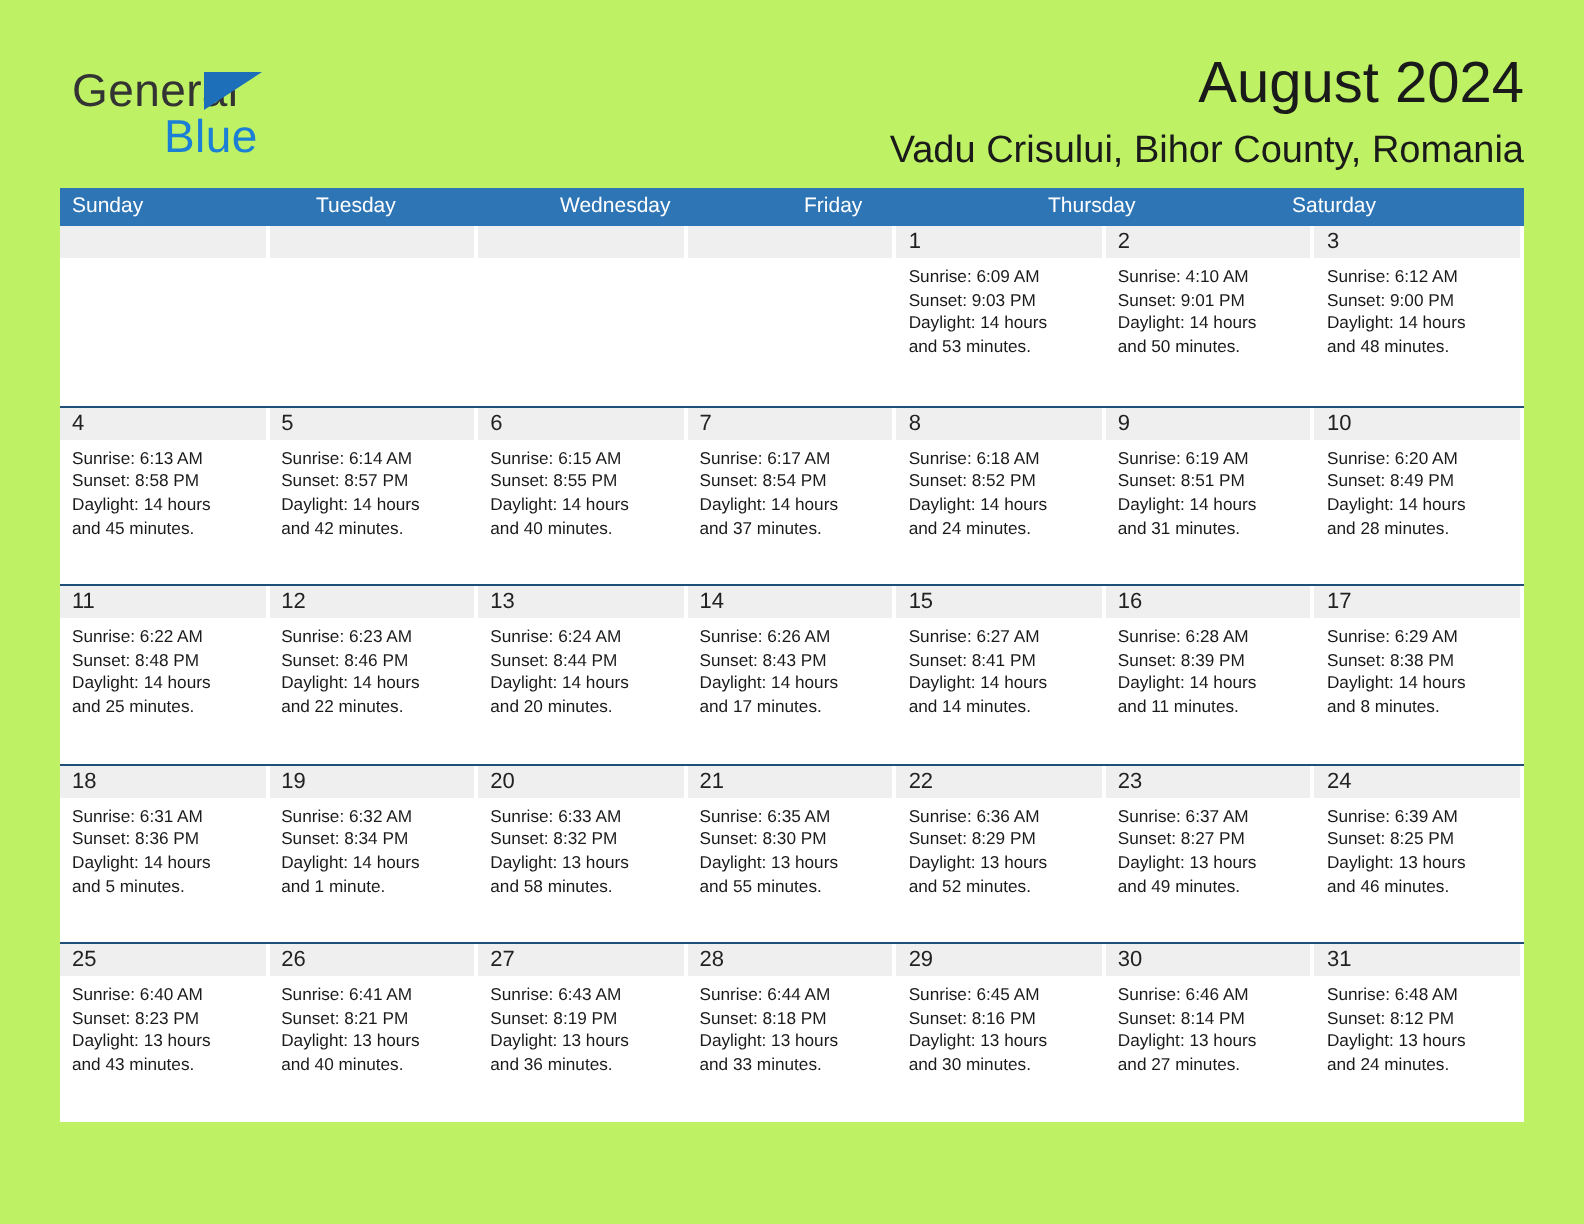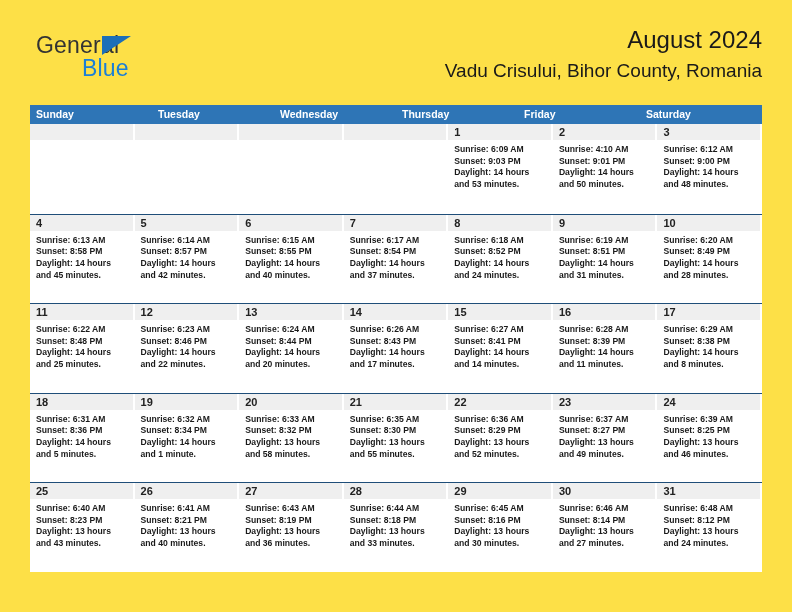--- a/index.html
+++ b/index.html
@@ -7,21 +7,21 @@
   html, body {
     margin: 0; padding: 0;
     width: 792px; height: 612px;
     background: #ffffff;
     font-family: "Liberation Sans", sans-serif;
     -webkit-font-smoothing: antialiased;
   }
   #page {
     position: relative;
     width: 792px; height: 612px;
-    background: #fde047;
+    background: #bef264;
     overflow: hidden;
   }
 
   
   .topbar {
     position: absolute;
     left: 30px; top: 26px;
     width: 732px; height: 72px;
   }
   .brand {
@@ -52,39 +52,38 @@
     color: #1C7FD6;
     line-height: 1;
   }
 
   .titles {
     position: absolute;
     right: 0; top: 0;
     text-align: right;
   }
   .month-title {
-    font-size: 24px;
+    font-size: 29px;
     color: #1a1a1a;
     line-height: 1.15;
     white-space: nowrap;
   }
   .location-sub {
     margin-top: 6px;
     font-size: 19px;
     color: #1a1a1a;
     line-height: 1.15;
     white-space: nowrap;
   }
 
   
   .calendar {
     position: absolute;
-    left: 30px; top: 105px;
+    left: 30px; top: 94px;
     width: 732px;
-    font-weight: bold;
   }
   .weekhead {
     display: flex;
     width: 100%;
     height: 19px;
     background: #2E75B6;
   }
   .weekhead .wd {
     flex: 1 1 0;
     color: #ffffff;
@@ -150,22 +149,22 @@
     </div>
 
   </div>
 
   <div class="calendar">
 
     <div class="weekhead">
       <div class="wd">Sunday</div>
       <div class="wd">Tuesday</div>
       <div class="wd">Wednesday</div>
+      <div class="wd">Friday</div>
       <div class="wd">Thursday</div>
-      <div class="wd">Friday</div>
       <div class="wd">Saturday</div>
     </div>
 
     <div id="weeks-container">
         <div class="week">
           <div class="cell empty">
             <div class="daynum-band"></div>
             <div class="daynum"></div>
           </div>
           <div class="cell empty">

